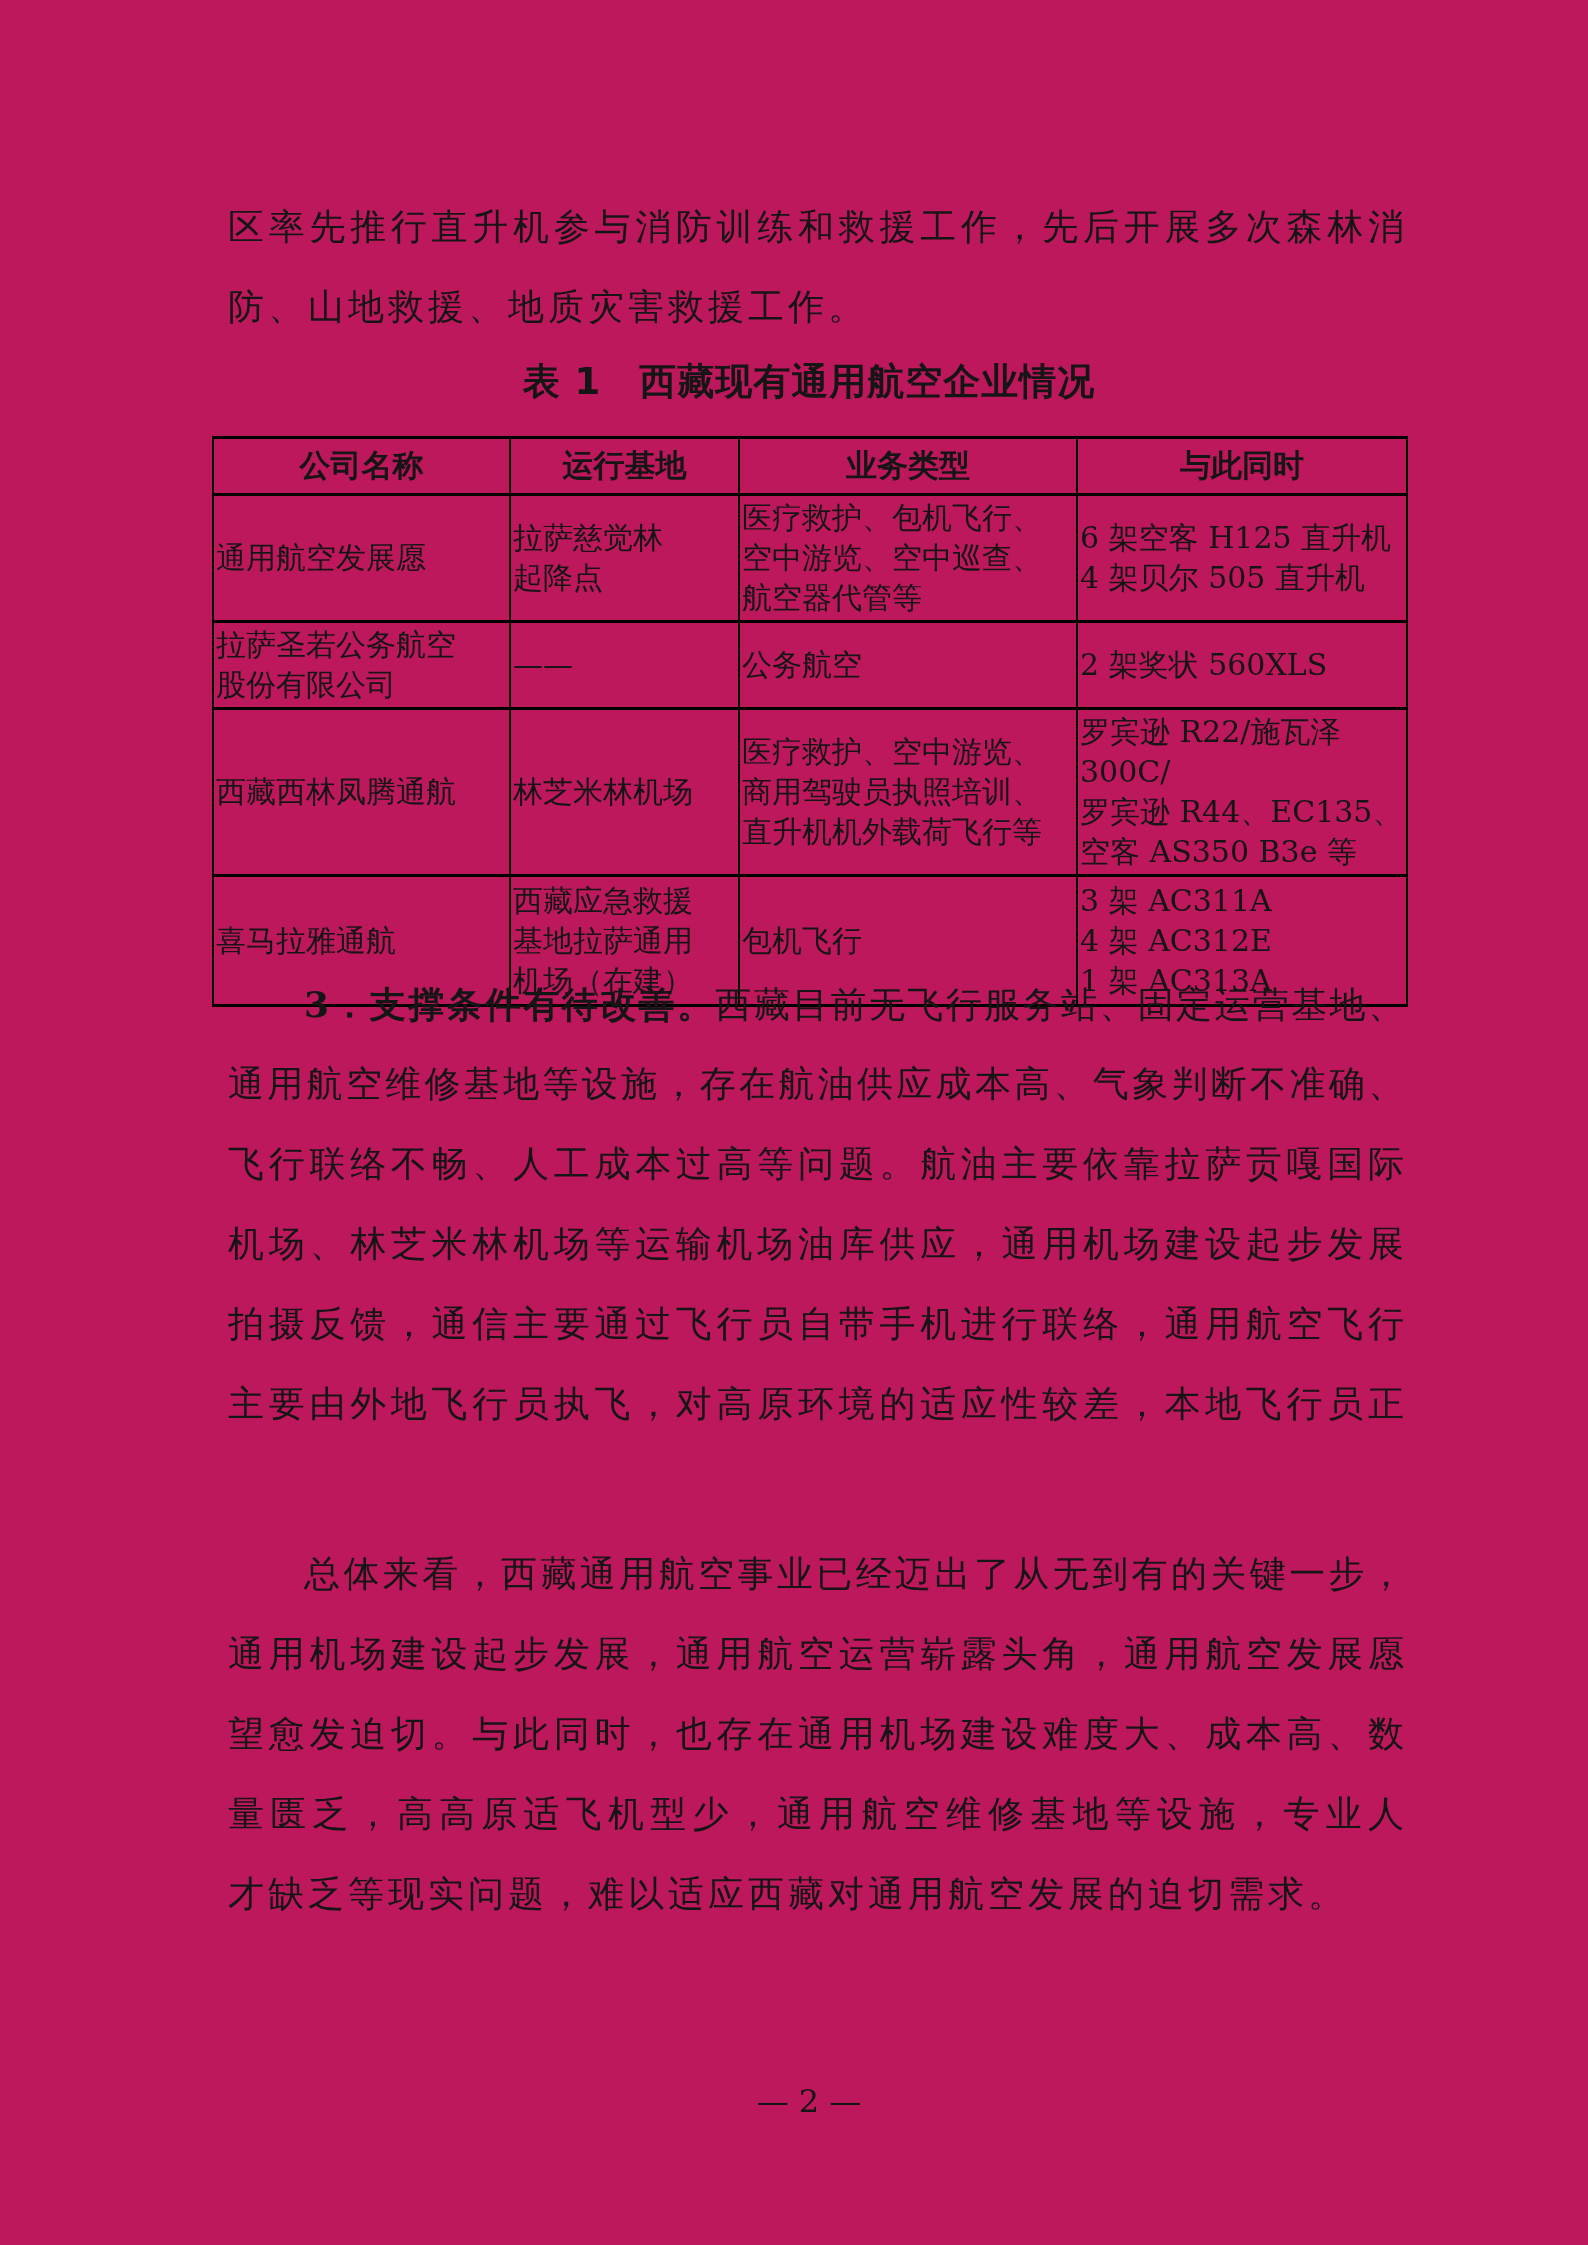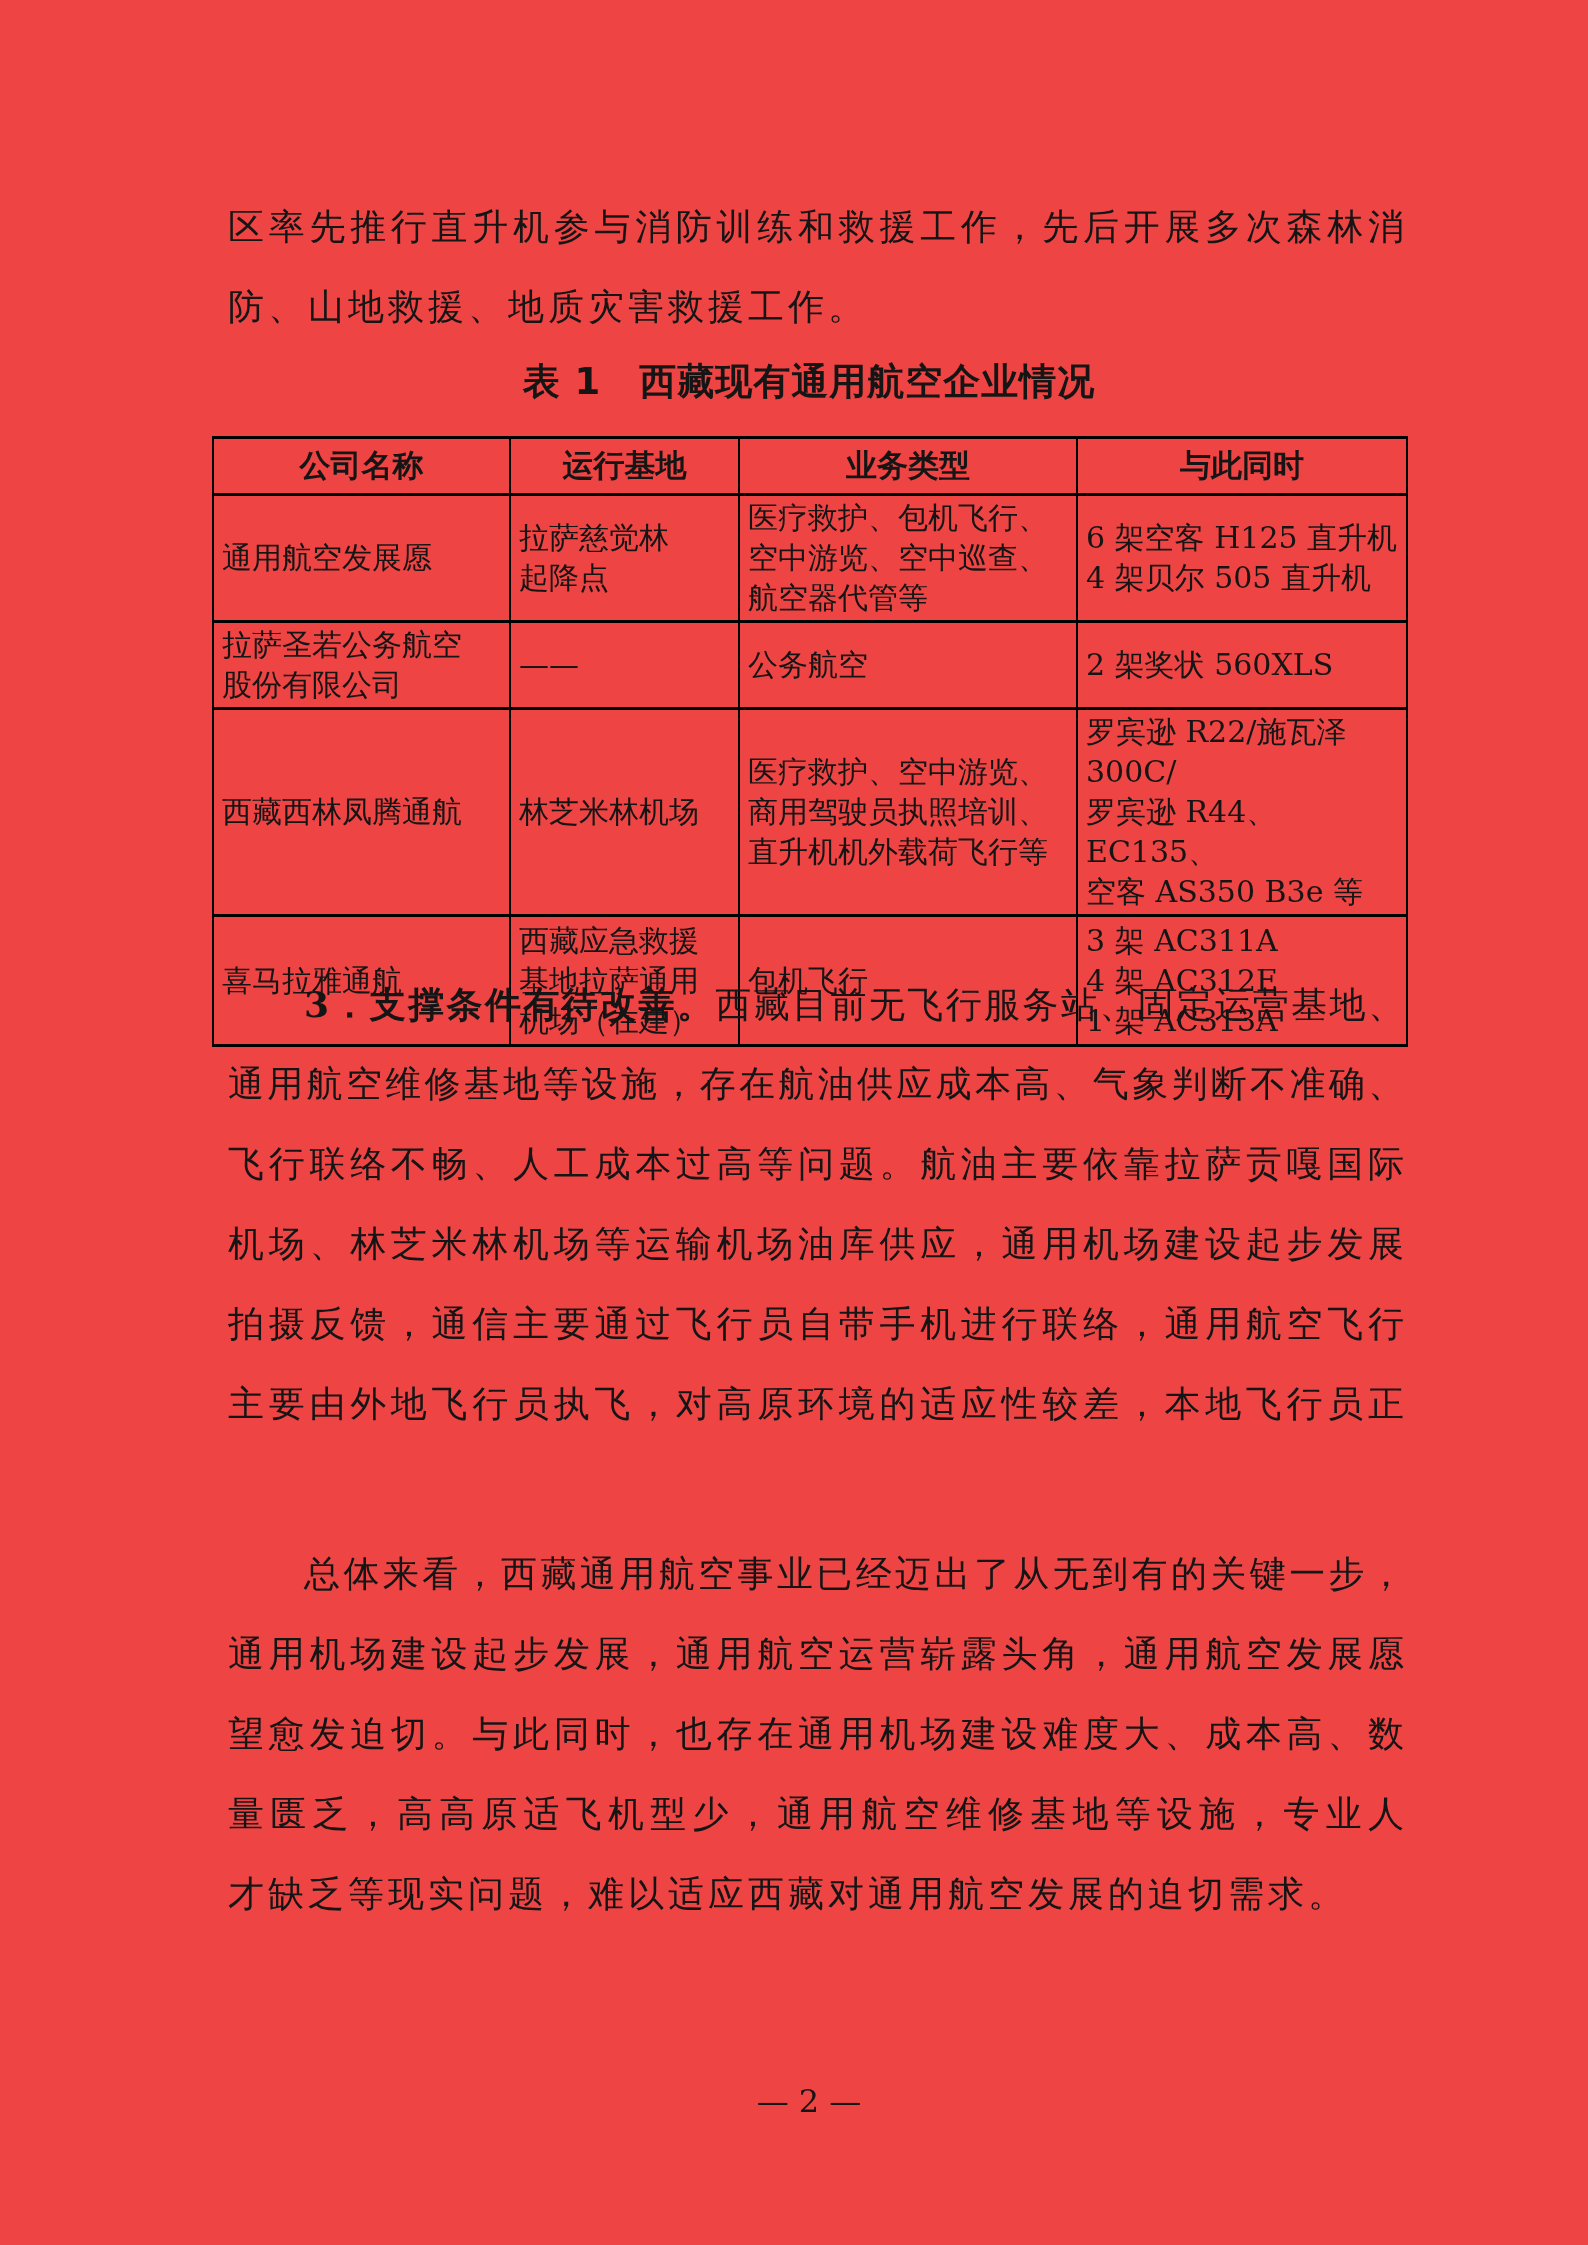--- a/index.html
+++ b/index.html
@@ -1,19 +1,19 @@
 <!DOCTYPE html>
 <html><head>
 <meta charset="utf-8">
 <style>
   html,body { margin:0; padding:0; background:#ffffff; }
   .page {
     position:relative;
     width:1588px; height:2245px;
-    background:#ef4444;
+    background:#be185d;
     color:#151515;
     font-family:"DejaVu Serif", serif;
     overflow:hidden;
   }
   
   .textblock { position:absolute; left:228px; width:1176px; font-size:36px; }
   .line {
     height:80px; line-height:80px;
     text-align:justify; text-align-last:justify;
     white-space:nowrap;
@@ -31,21 +31,21 @@
   }
 
   table.gat {
     position:absolute; left:212px; top:436px; width:1194px;
     border-collapse:collapse; table-layout:fixed;
   }
   table.gat th, table.gat td {
     border:2px solid #000;
     border-top-width:3px; border-bottom-width:3px;
     vertical-align:middle;
-    padding:2px 8px;
+    padding:2px 2px;
     white-space:pre-line;
     overflow:hidden;
   }
   table.gat th {
     font-family:"DejaVu Sans", sans-serif;
     font-weight:bold; font-size:31px; height:50px;
   }
   table.gat td { font-size:30px; line-height:40px; }
   tr.r1 td { height:114px; }
   tr.r2 td { height:79px; }

